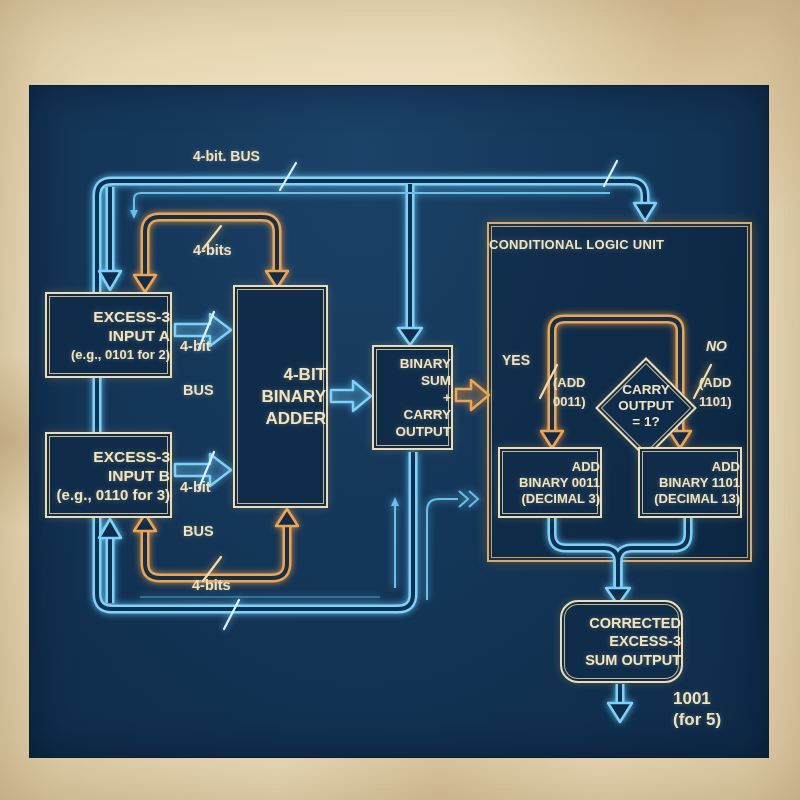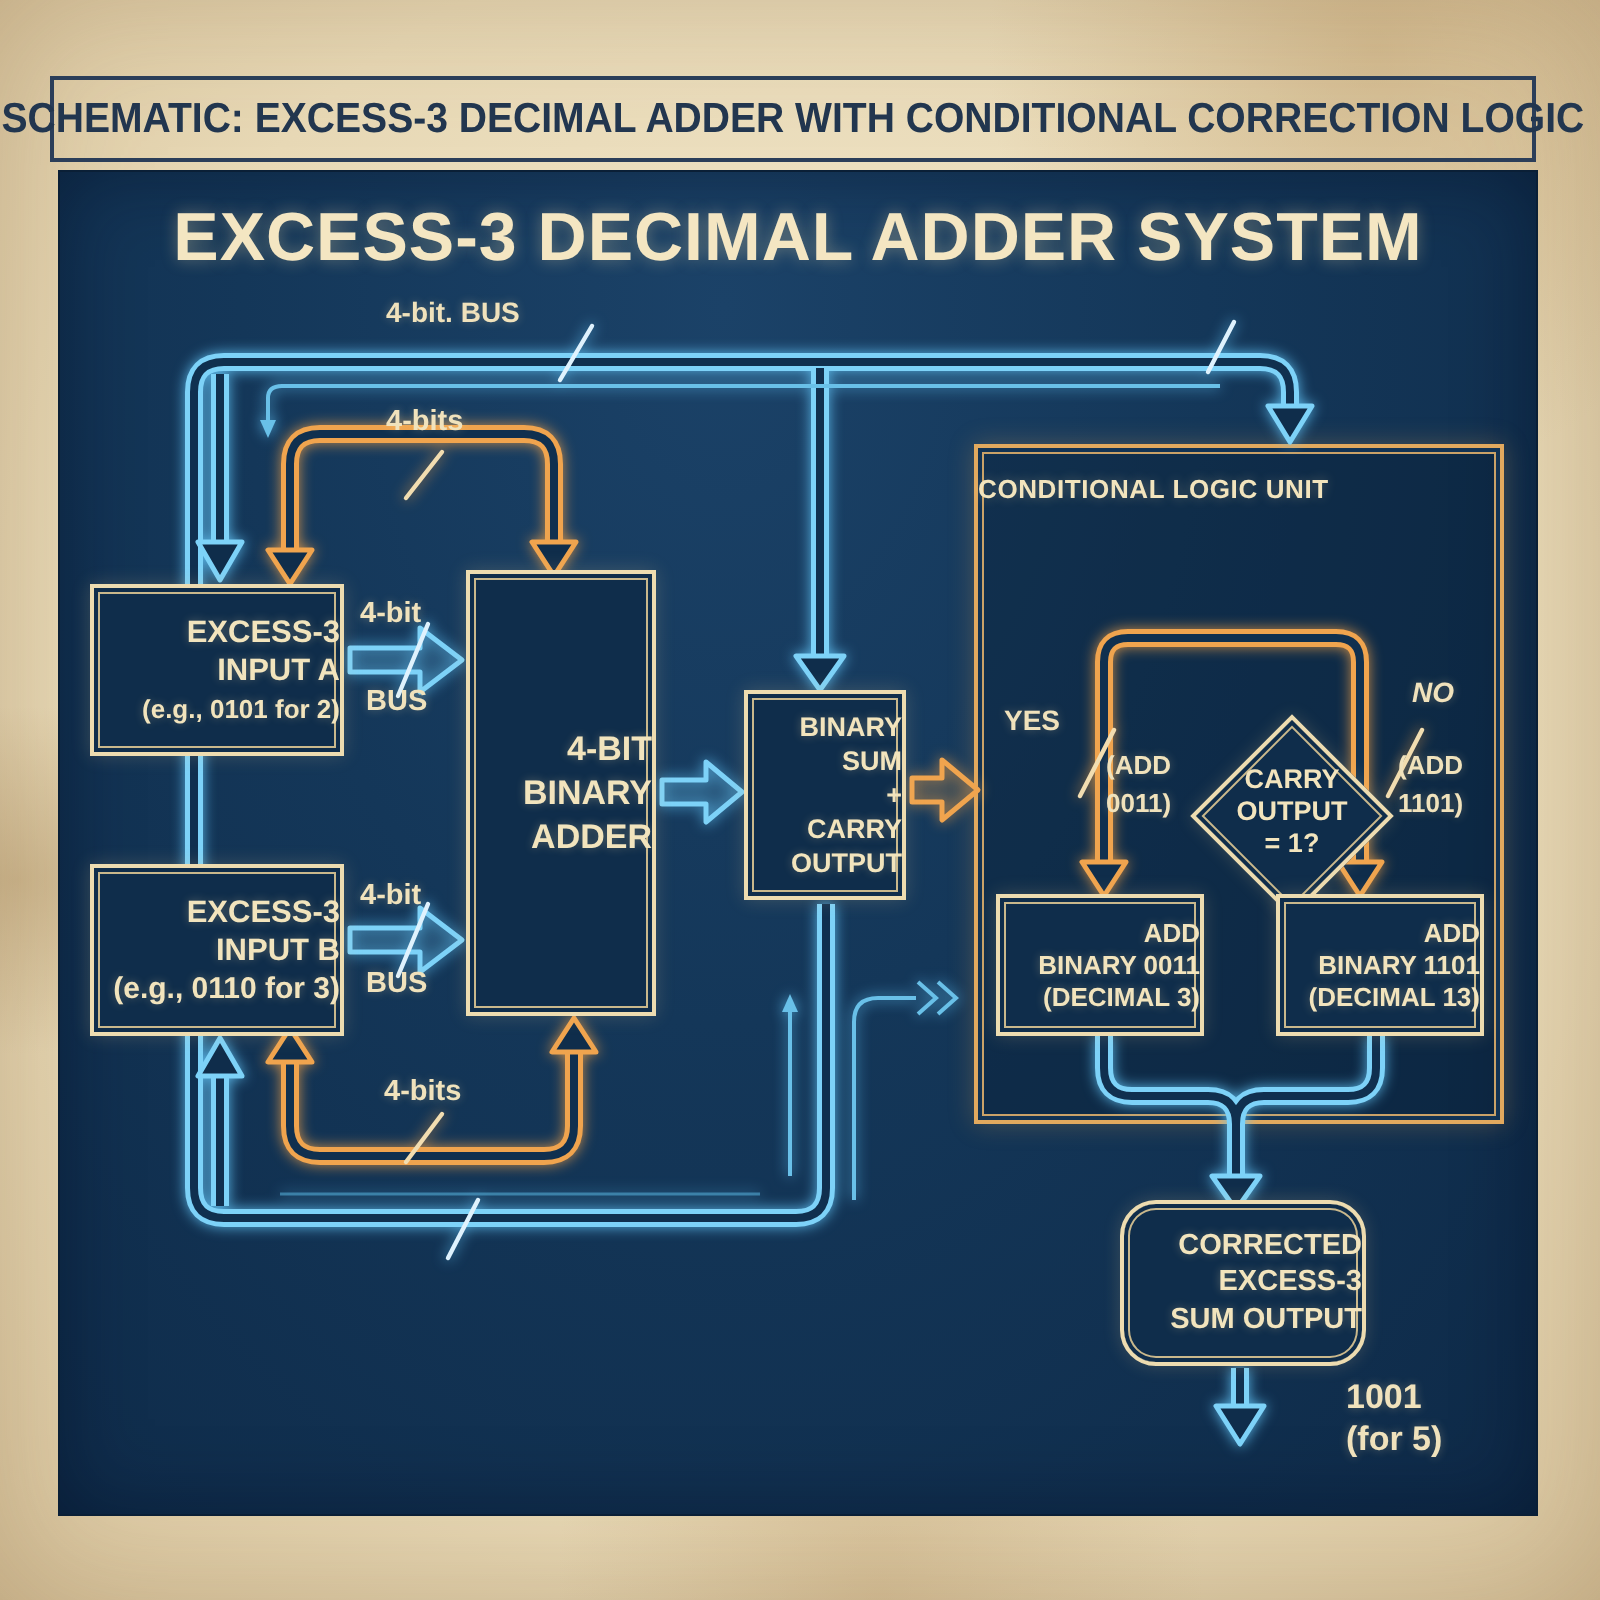--- a/index.html
+++ b/index.html
@@ -48,34 +48,30 @@
   .logic .hd{position:absolute;left:0;top:13px;width:100%;text-align:left;
     font-size:13px;font-weight:bold;color:#f2e4bd;letter-spacing:.3px;
     text-shadow:0 0 6px rgba(255,230,170,.3);}
   .diamond{position:absolute;left:580px;top:286px;width:72px;height:72px;box-sizing:border-box;
     transform:rotate(45deg);background:#0f2d4b;border:2px solid #eddcb0;
     box-shadow:inset 0 0 0 2px #0f2d4b, inset 0 0 0 3px #c9b88c, 0 0 9px rgba(235,205,145,.2);}
   .diamond-text{position:absolute;left:566px;top:296px;width:100px;text-align:center;
     font-size:13.5px;line-height:16px;font-weight:bold;color:#f2e4bd;}
   .lbl{position:absolute;color:#f0e2bc;font-weight:bold;
     text-shadow:0 0 5px rgba(255,230,170,.3);white-space:nowrap;}
-  .l1{font-size:14px;} .l2{font-size:14.5px;} .l3{font-size:13px;line-height:19px;}
+  .l1{font-size:14px;} .l2{font-size:14.5px;margin-top:39px;} .l3{font-size:13px;line-height:19px;}
   .l4{font-size:17px;line-height:21px;}
 </style>
 </head>
 <body>
 
 <div id="page">
 
-  <div class="banner">
-    <span>SCHEMATIC: EXCESS-3 DECIMAL ADDER WITH CONDITIONAL CORRECTION LOGIC</span>
-  </div>
 
   <div id="panel">
-    <div class="ttl">EXCESS-3 DECIMAL ADDER SYSTEM</div>
 
     <div class="logic" style="left:457px;top:136px;width:265px;height:340px;">
       <div class="hd">CONDITIONAL LOGIC UNIT</div>
     </div>
 
     <svg class="wires" width="800" height="800" viewBox="0 0 800 800">
       <g class="blueg">
         <path class="bo" d="M645,216 V196 Q645,181 630,181 H112 Q97,181 97,196 V594 Q97,609 112,609 H398 Q413,609 413,594 V452"></path>
         <path class="bo" d="M110,187 V272"></path>
         <path class="bo" d="M410,184 V330"></path>

